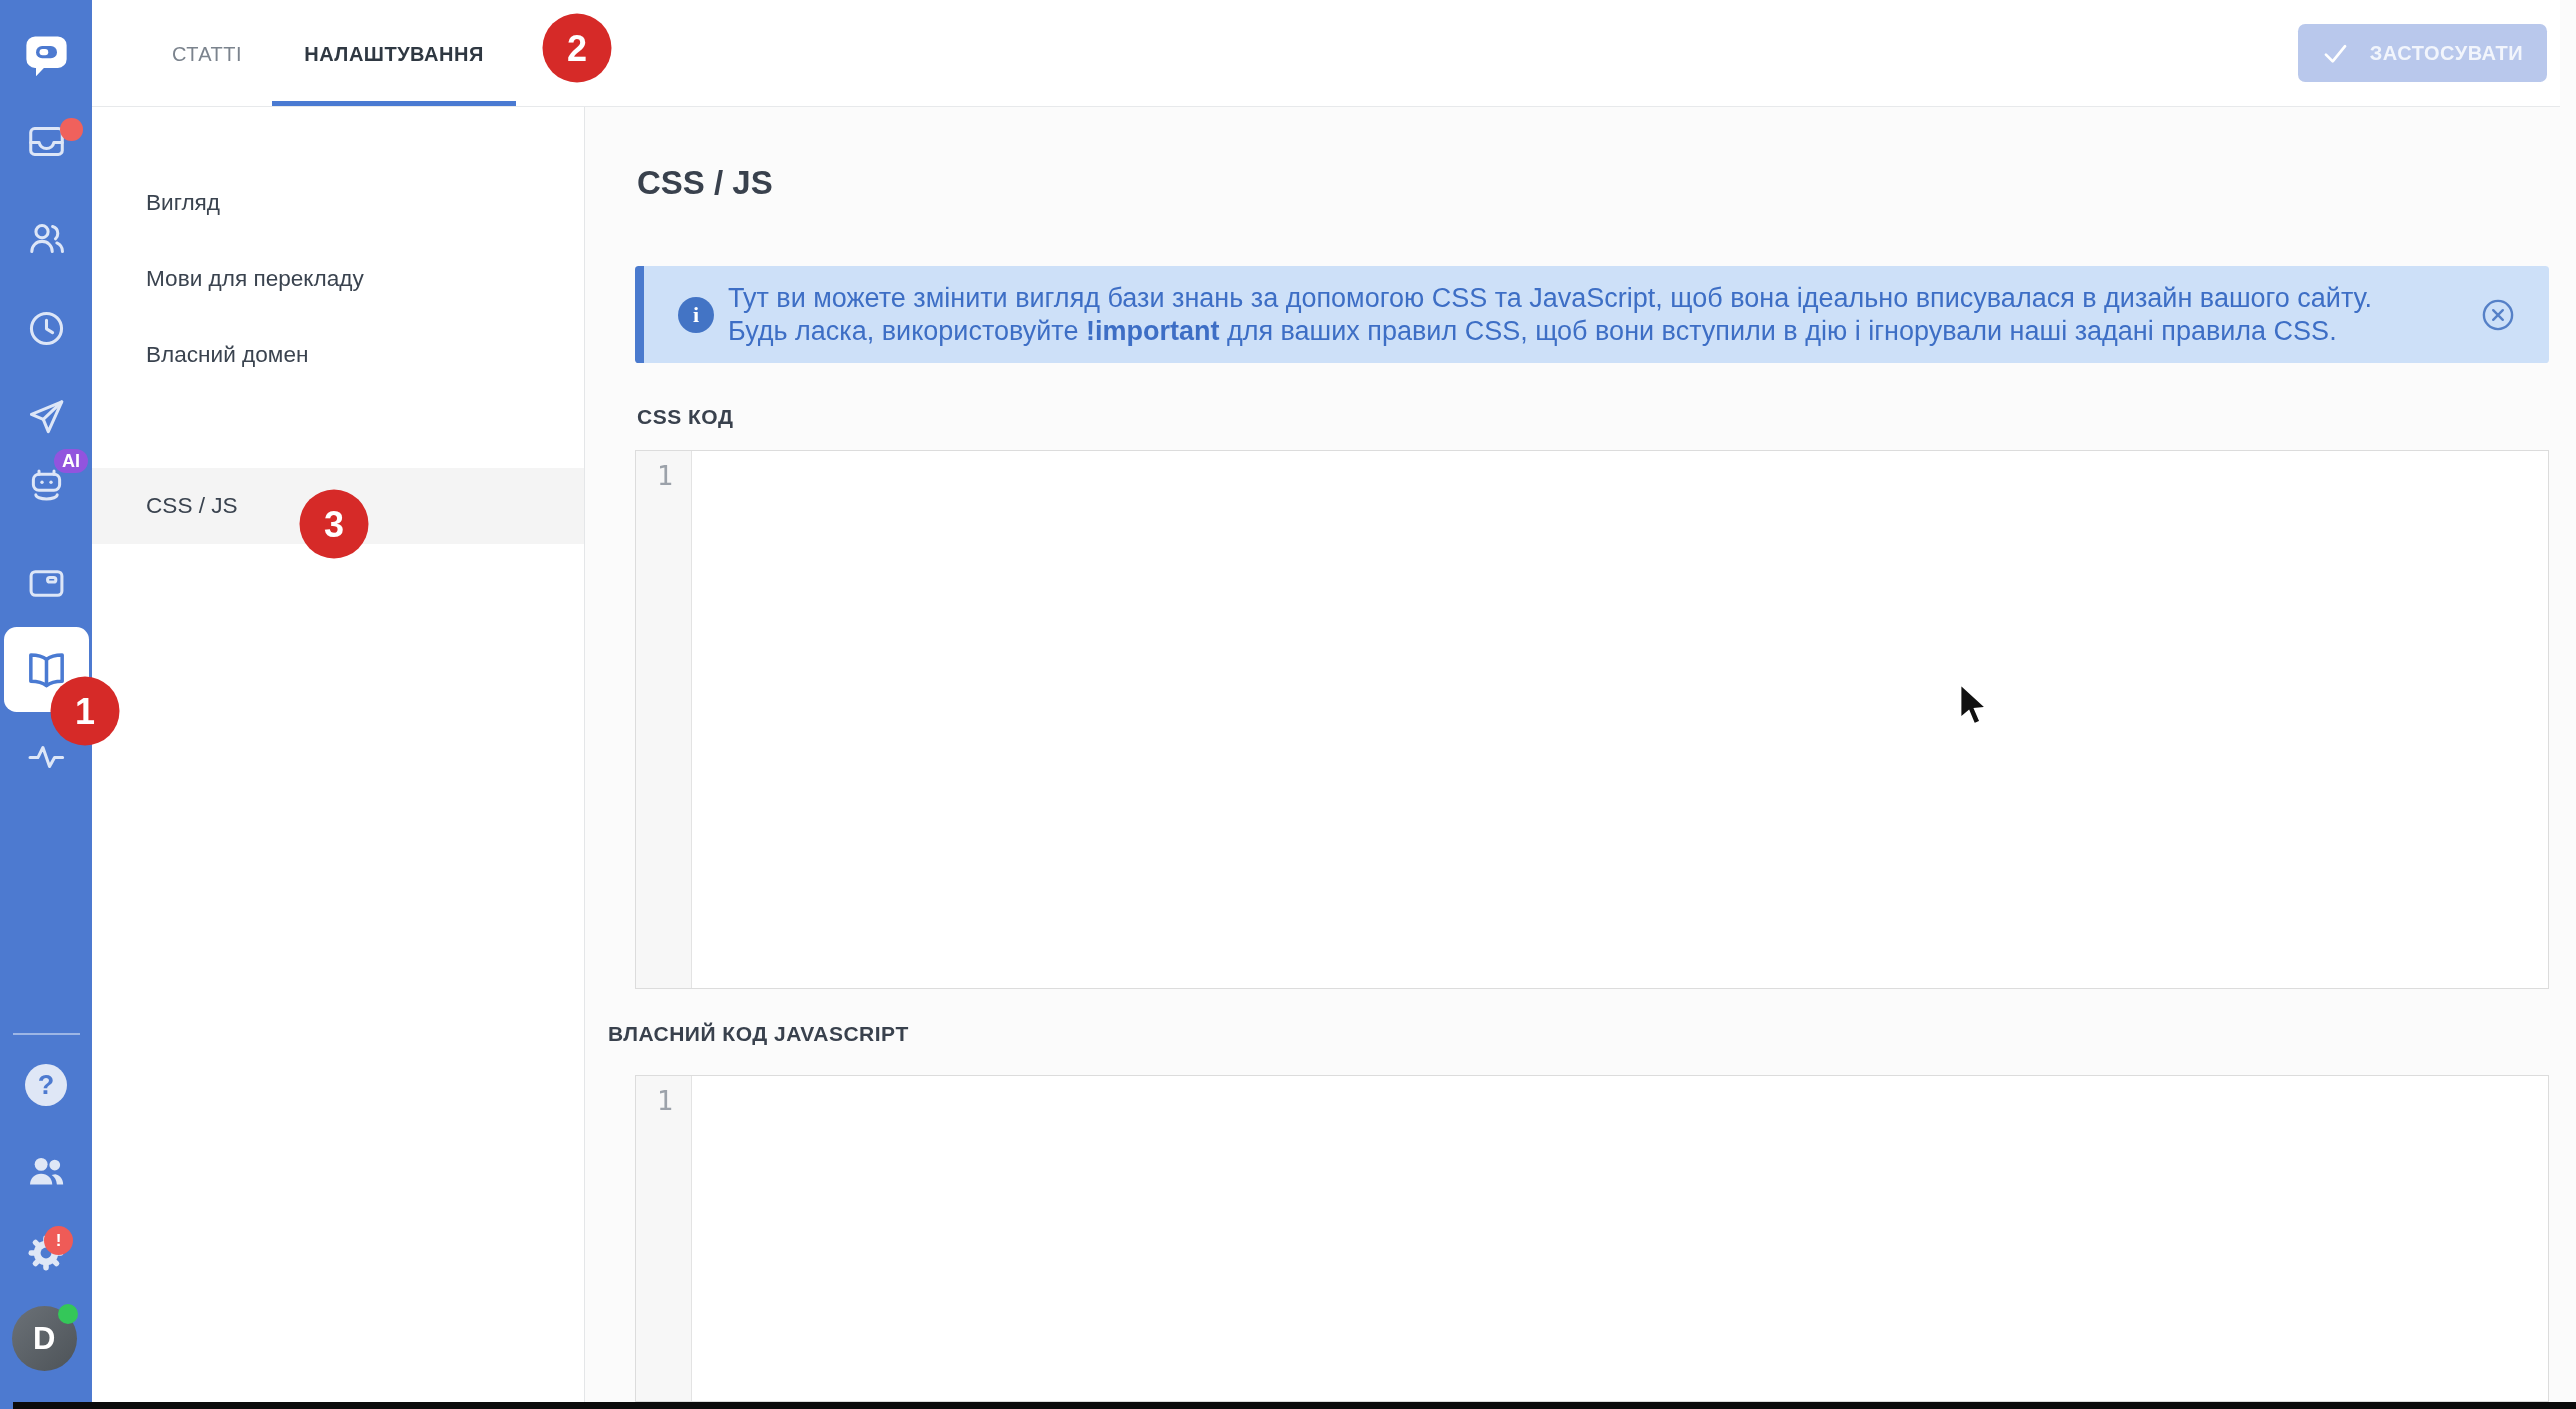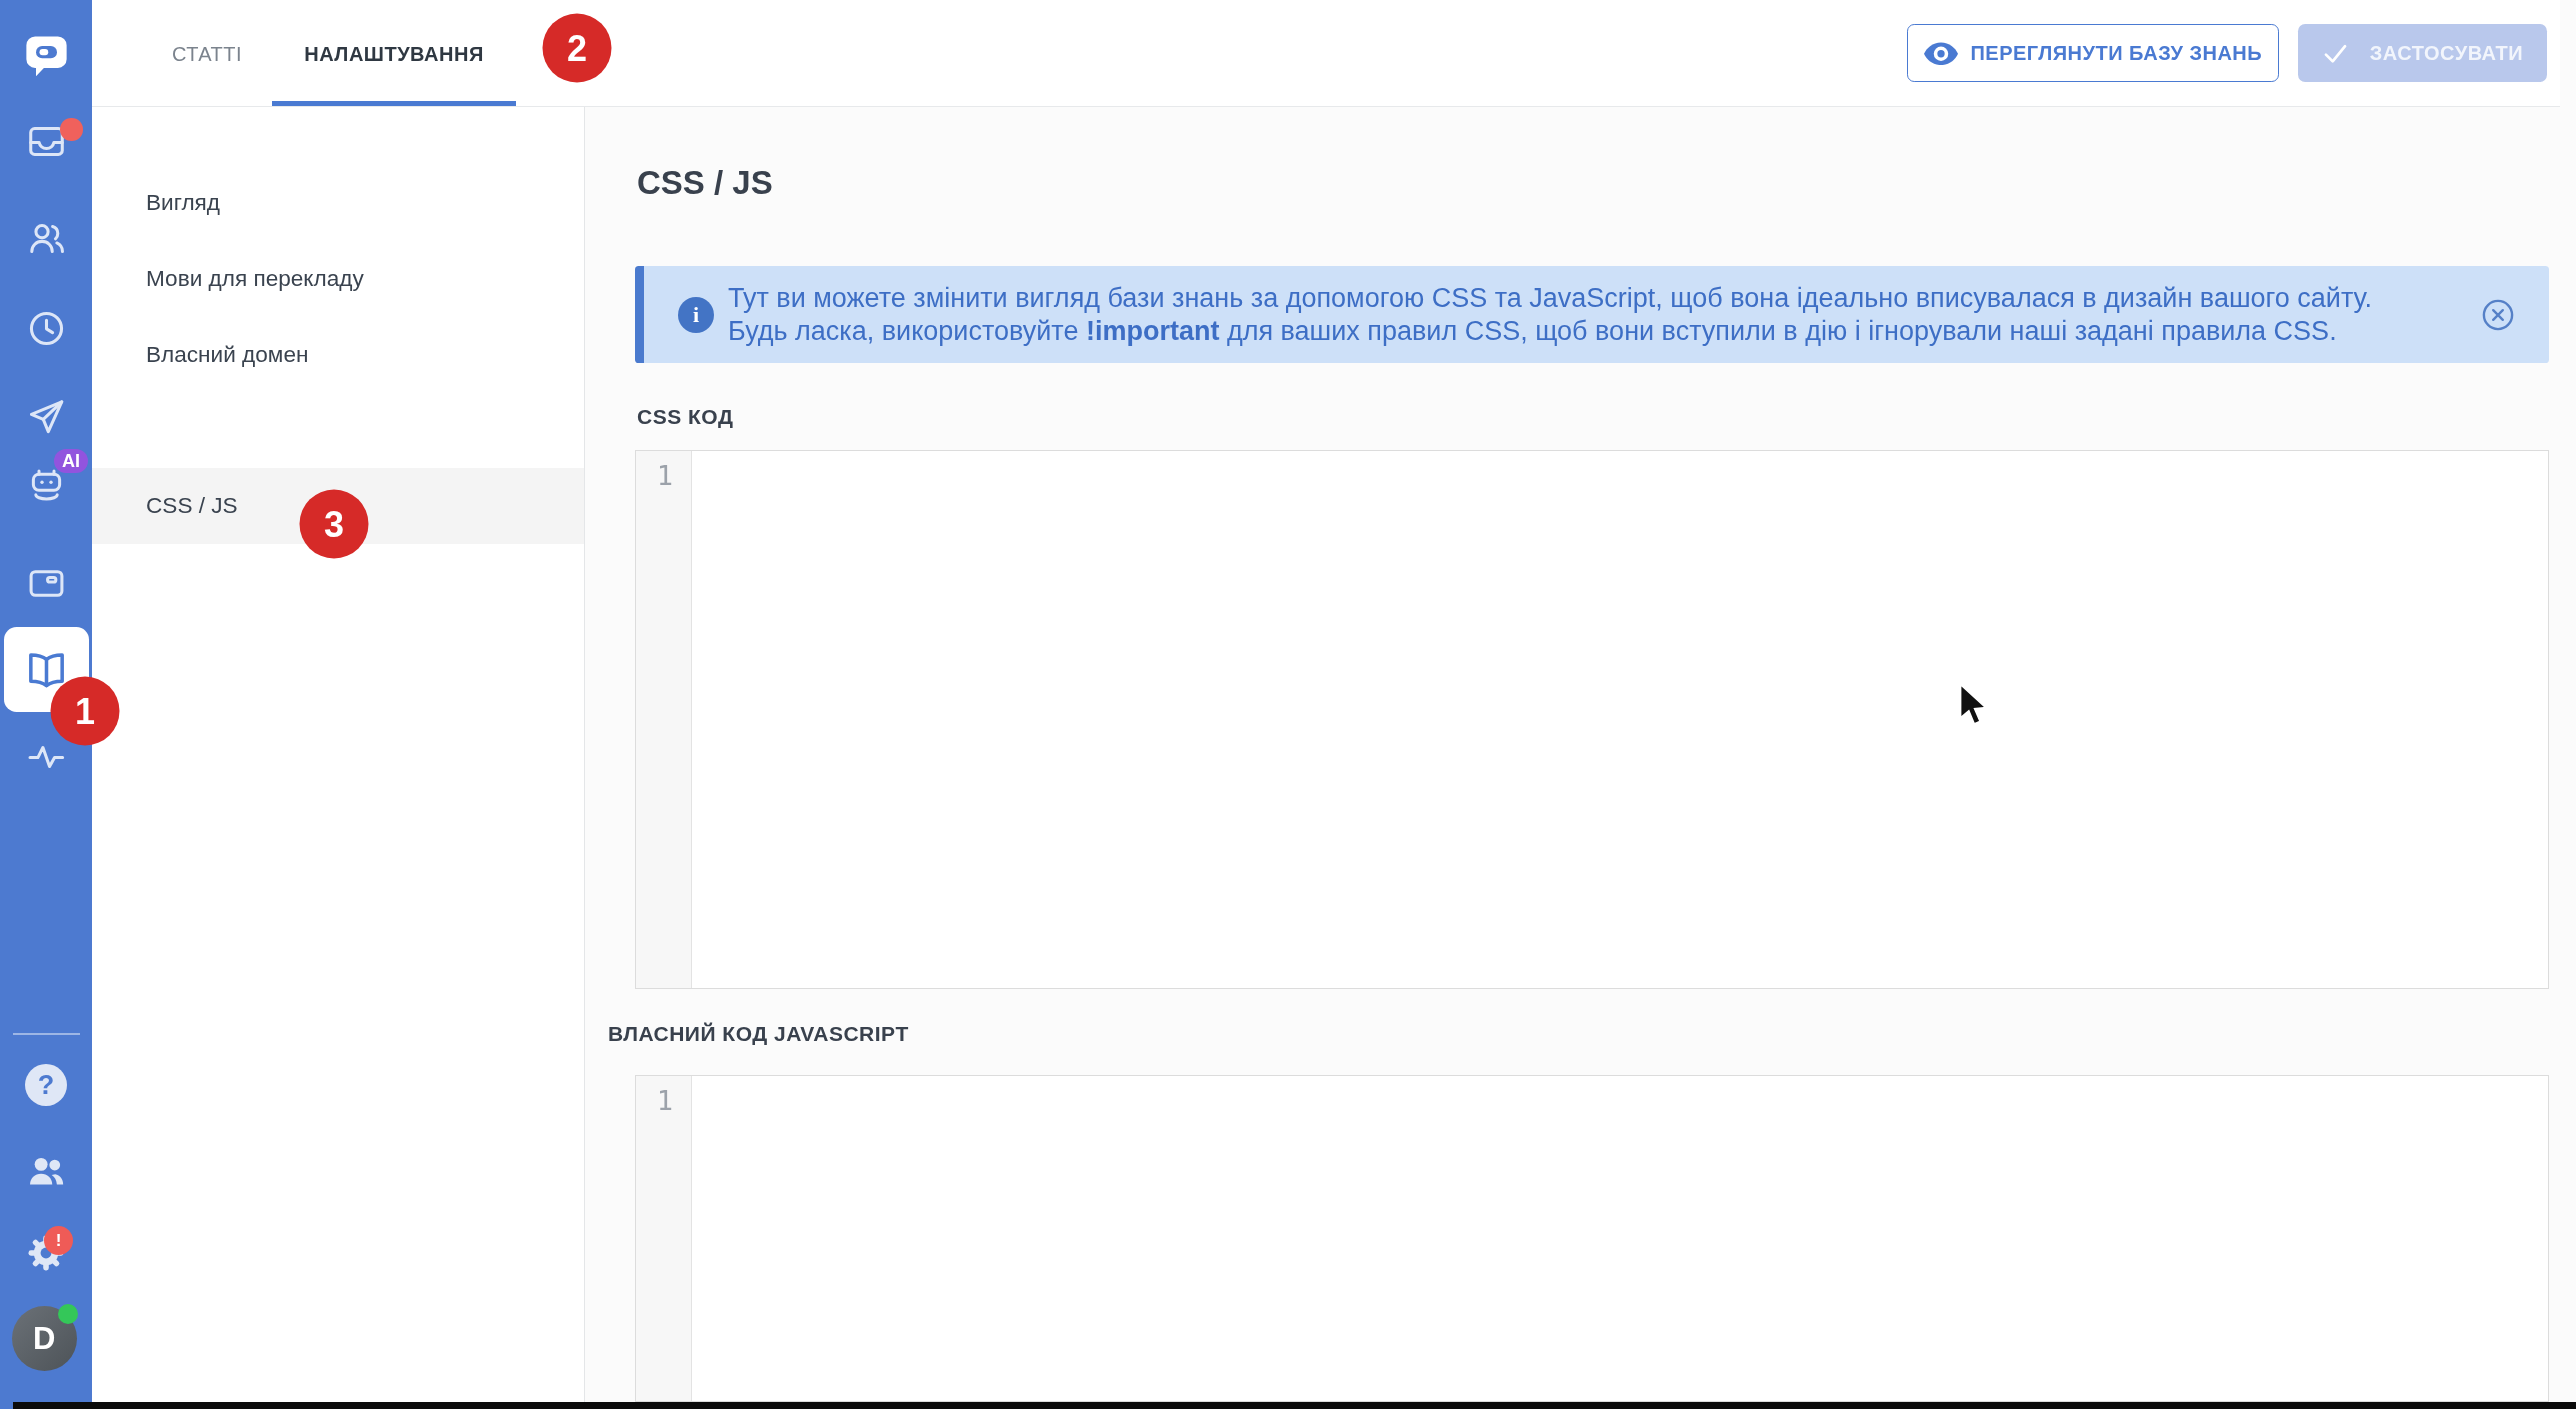--- a/index.html
+++ b/index.html
@@ -174,28 +174,20 @@
 
     <div class="avatar">D</div>
     <div class="online-dot"></div>
   </div>
 
   <div class="header">
     <div class="tab inactive" style="left:115px;">СТАТТІ</div>
     <div class="tab active" style="left:302px;text-align:center;">НАЛАШТУВАННЯ</div>
     <div class="tab-underline"></div>
 
-    <div class="btn btn-outline">
-      <svg width="34" height="23.5" viewBox="0 0 24 16">
-        <path d="M12 0 C6.2 0 1.8 3.9 0 8 c1.8 4.1 6.2 8 12 8 s10.2-3.9 12-8 C22.2 3.9 17.8 0 12 0 z" fill="#4a7ad2"></path>
-        <circle cx="12" cy="8" r="5.1" fill="#ffffff"></circle>
-        <circle cx="12" cy="8" r="2.6" fill="#4a7ad2"></circle>
-      </svg>
-      <span>ПЕРЕГЛЯНУТИ БАЗУ ЗНАНЬ</span>
-    </div>
 
     <div class="btn btn-disabled">
       <svg width="27" height="27" viewBox="0 0 24 24" fill="none" stroke="#ffffff" stroke-width="2.4" stroke-linecap="round" stroke-linejoin="round">
         <path d="M3.5 13 l6 6 L20.5 5.5"></path>
       </svg>
       <span>ЗАСТОСУВАТИ</span>
     </div>
   </div>
 
   <div class="menu">

